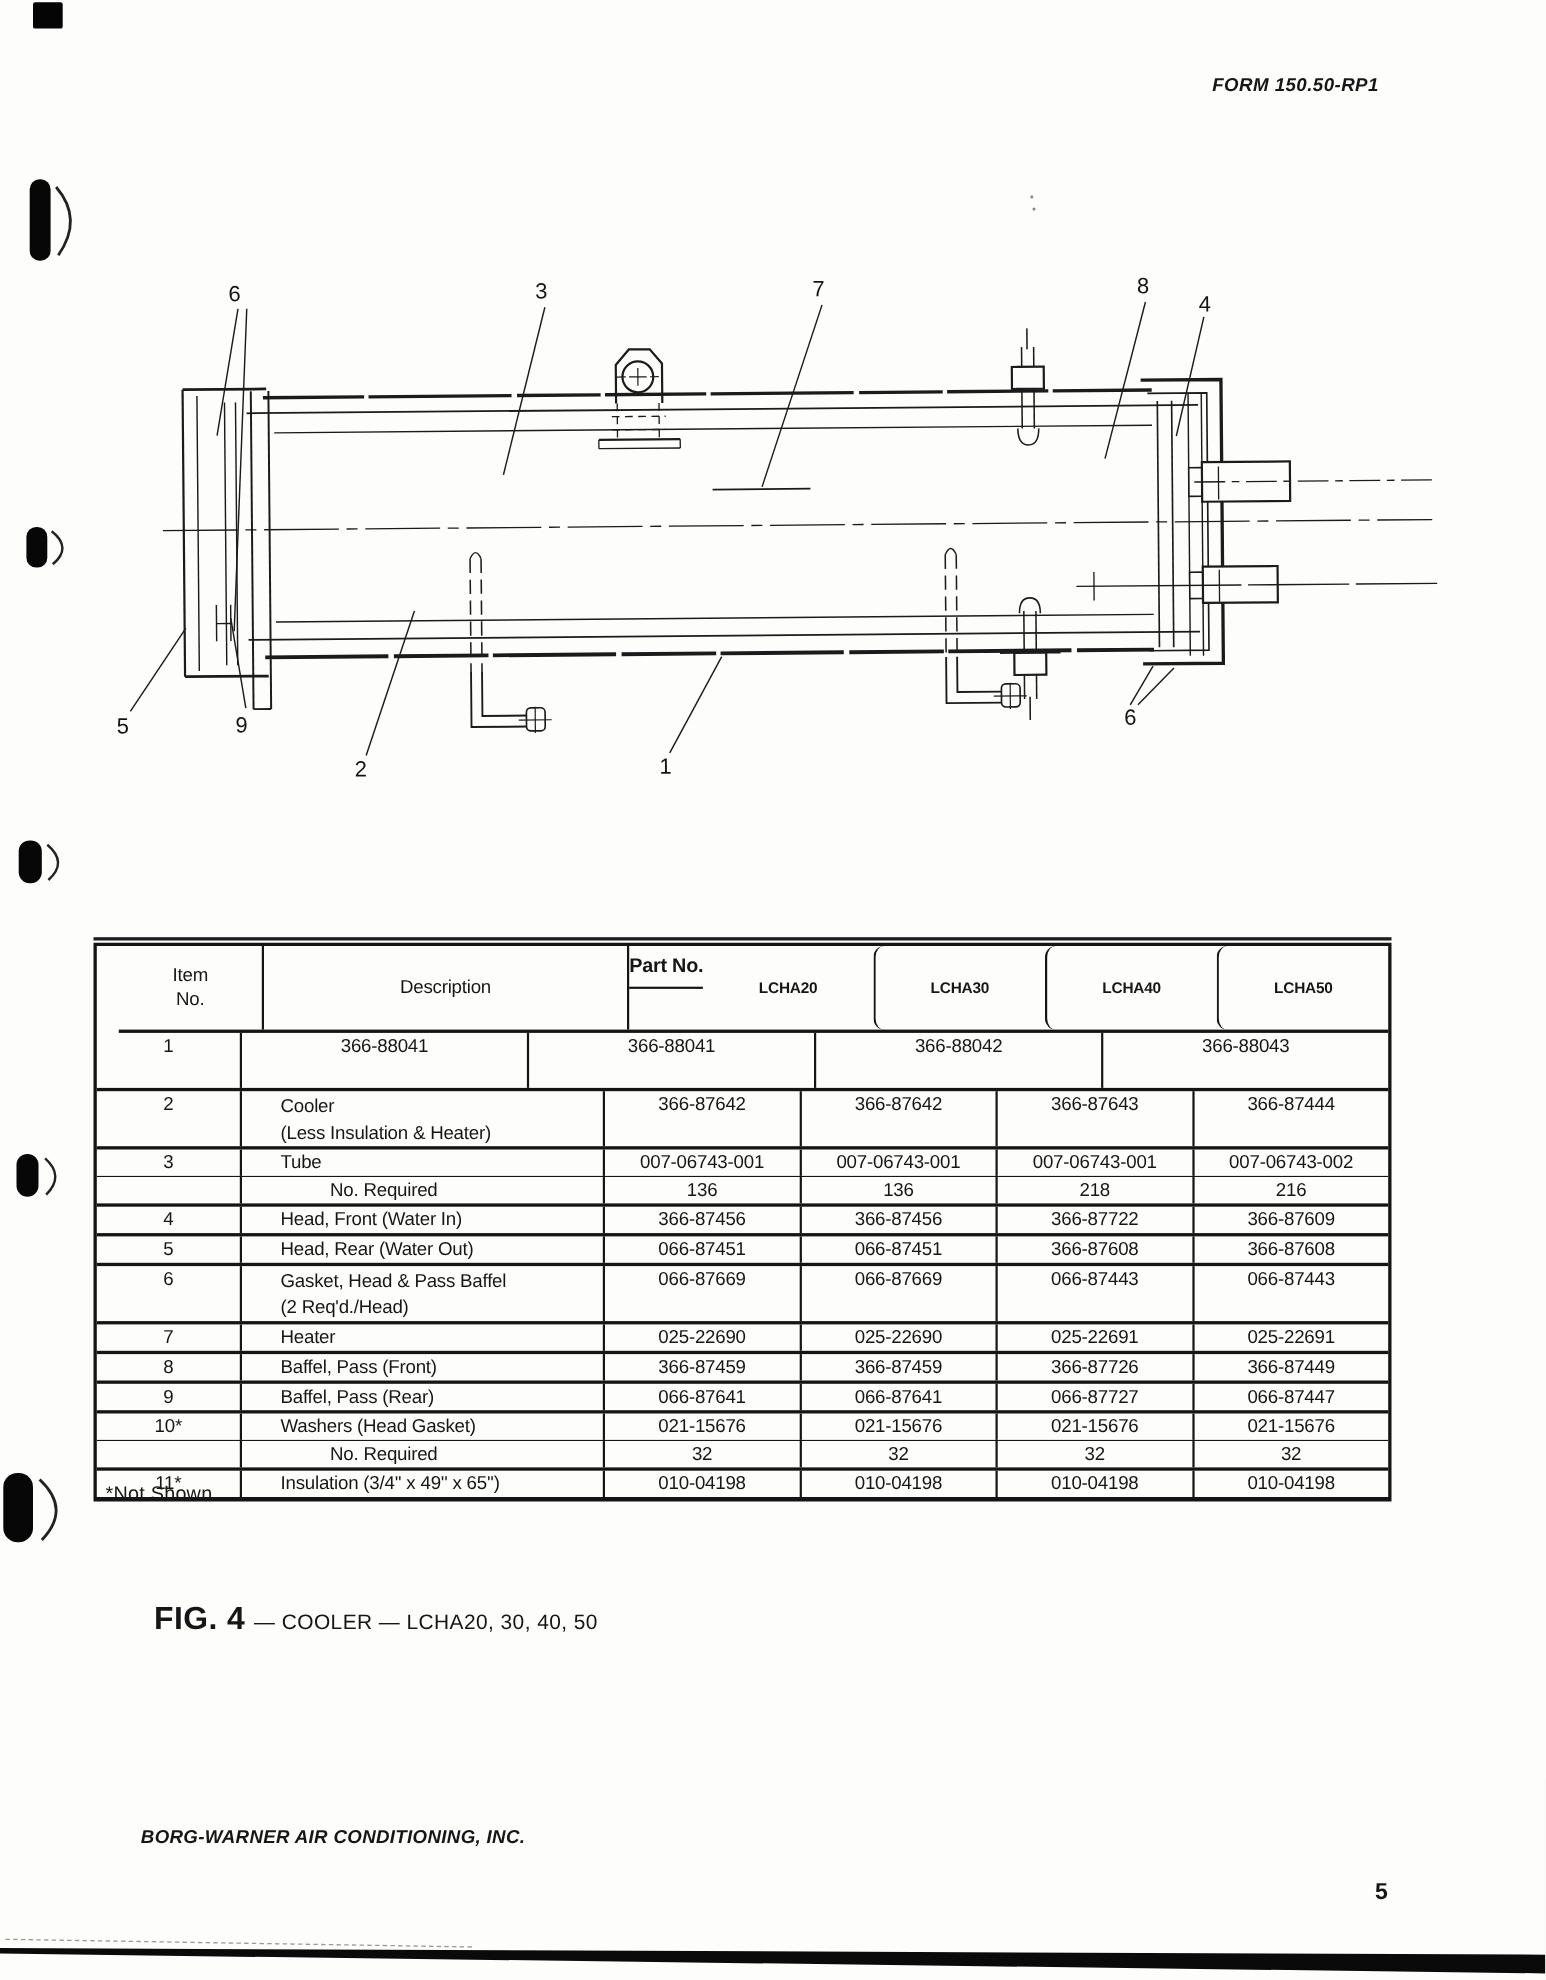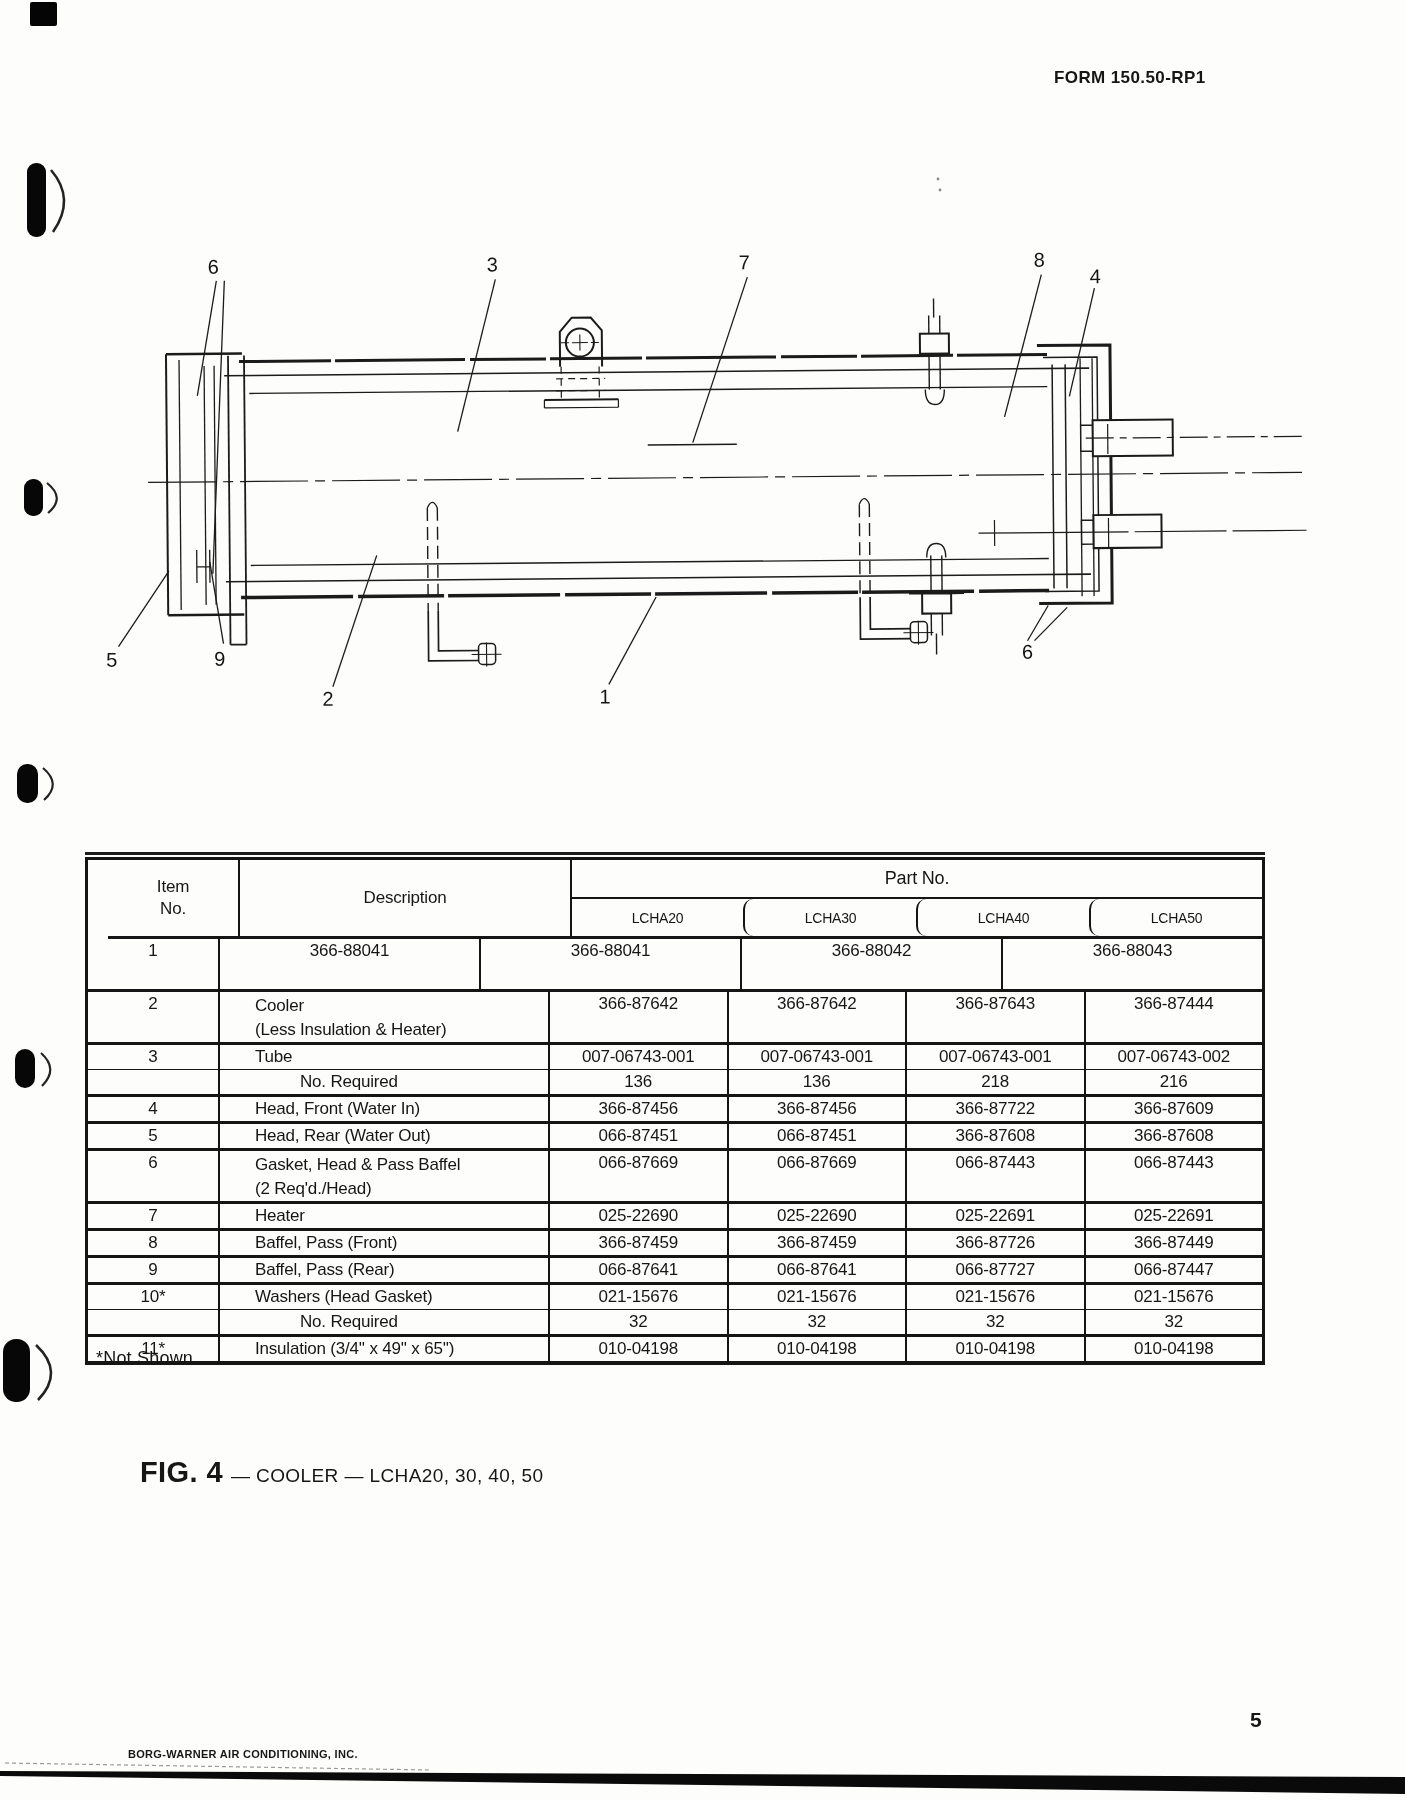--- a/index.html
+++ b/index.html
@@ -2,32 +2,32 @@
 <html><head>
 <meta charset="utf-8">
 <style>
   html,body{margin:0;padding:0;}
   body{background:#e8e8e8;font-family:"Liberation Sans","DejaVu Sans",sans-serif;}
   #page{position:relative;width:1405px;height:1800px;background:#fdfdfb;margin:0 auto;overflow:hidden;color:#161616;}
   svg{display:block;}
   .abs{position:absolute;}
 
   
-  #form-number{position:absolute;top:68px;left:1054px;width:166px;font-size:17px;font-weight:700;letter-spacing:.4px;white-space:nowrap;}
+  #form-number{position:absolute;top:68px;left:1102px;width:166px;font-size:17px;font-weight:700;letter-spacing:.4px;white-space:nowrap;font-style:italic;}
 
   
   #diagram{position:absolute;top:0;left:0;}
 
   
   #parts-table{position:absolute;left:85px;top:857px;width:1174px;border:3px solid #151515;border-bottom-width:4px;font-size:17px;letter-spacing:-0.2px;}
   #parts-table::before{content:'';position:absolute;left:-3px;right:-3px;top:-8px;border-top:3px solid #1d1d1d;}
   .thead{display:flex;height:76px;border-bottom:3px solid #151515;margin-left:20px;}
   .hcol-item{width:130px;border-right:2px solid #151515;display:flex;flex-direction:column;align-items:center;justify-content:center;line-height:22px;}
   .hcol-desc{width:330px;border-right:2px solid #151515;display:flex;align-items:center;justify-content:center;}
-  .hcol-parts{flex:1;display:flex;flex-direction:column;}
+  .hcol-parts{flex:1;display:flex;flex-direction:row;font-weight:bold;}
   .pn-row{height:37px;border-bottom:2px solid #151515;display:flex;align-items:center;justify-content:center;font-size:18px;}
   .model-row{flex:1;display:flex;}
   .mcell{flex:1;display:flex;align-items:center;justify-content:center;font-size:14px;}
   .mcell + .mcell{border-left:2px solid #151515;border-radius:10px;}
 
   .trow{display:flex;height:24px;}
   .trow.r2l{height:50px;}
   .sep{border-top:3px solid #151515;}
   .septhin{border-top:1px solid #151515;}
   .ci{width:130px;border-right:2px solid #151515;display:flex;align-items:center;justify-content:center;}
@@ -36,21 +36,21 @@
   .cp{flex:1;display:flex;align-items:center;justify-content:center;}
   .cp + .cp{border-left:2px solid #151515;}
   .r2l .ci,.r2l .cp{align-items:flex-start;padding-top:2px;}
   .r2l .cd{justify-content:flex-start;padding-top:2px;}
 
   #footnote{position:absolute;left:96px;top:1348px;font-size:18px;letter-spacing:.2px;}
 
   #fig-caption{position:absolute;left:140px;top:1456px;font-size:19px;letter-spacing:.4px;white-space:nowrap;}
   #fig-caption .figno{font-weight:700;font-size:29px;margin-right:8px;}
 
-  #footer-company{position:absolute;left:128px;top:1748px;font-size:11px;font-weight:700;letter-spacing:.3px;}
+  #footer-company{position:absolute;left:128px;top:1660px;font-size:17px;font-weight:700;letter-spacing:.3px;font-style:italic;}
   #page-number{position:absolute;left:1250px;top:1708px;font-size:21px;font-weight:700;}
 </style>
 </head>
 <body>
 
 <div id="page">
 
   <svg class="abs" style="left:0;top:0;z-index:1;" width="1405" height="1800" viewBox="0 0 1405 1800">
     <rect x="30" y="2" width="27" height="24" rx="2" fill="#050505"></rect>
     <g fill="#070707" stroke="none">

